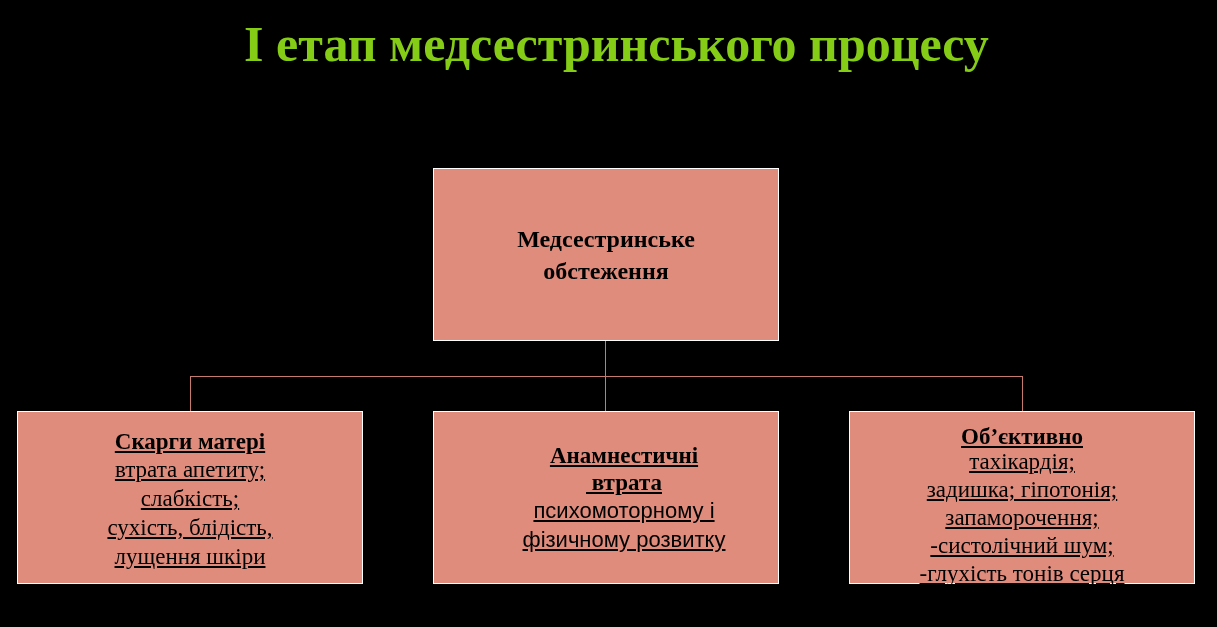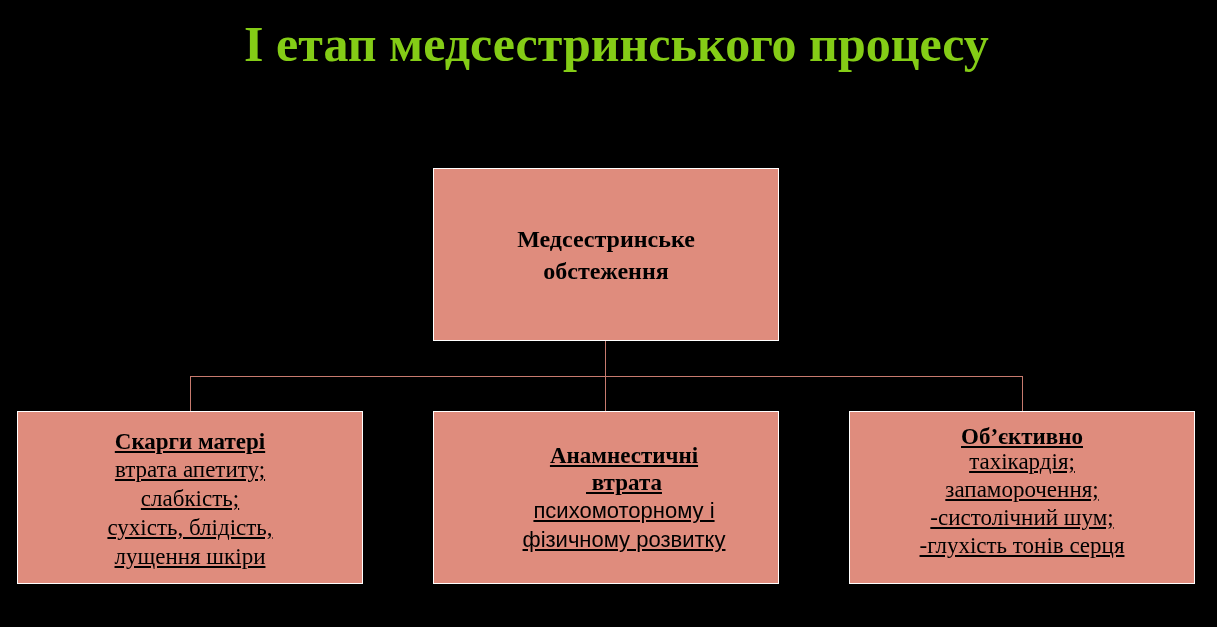--- a/index.html
+++ b/index.html
@@ -59,16 +59,17 @@
 <div class="box child c2">
   <div class="heading">Анамнестичні</div>
   <div class="heading" style="white-space:pre;"> втрата</div>
   <div class="line sans">психомоторному і</div>
   <div class="line sans">фізичному розвитку</div>
 </div>
 
 <div class="box child c3">
   <div class="heading">Об’єктивно</div>
   <div class="line">тахікардія;</div>
+  <div class="line">задишка; гіпотонія;</div>
   <div class="line">запаморочення;</div>
   <div class="line">-систолічний шум;</div>
   <div class="line">-глухість тонів серця</div>
 </div>
 
 </body></html>

